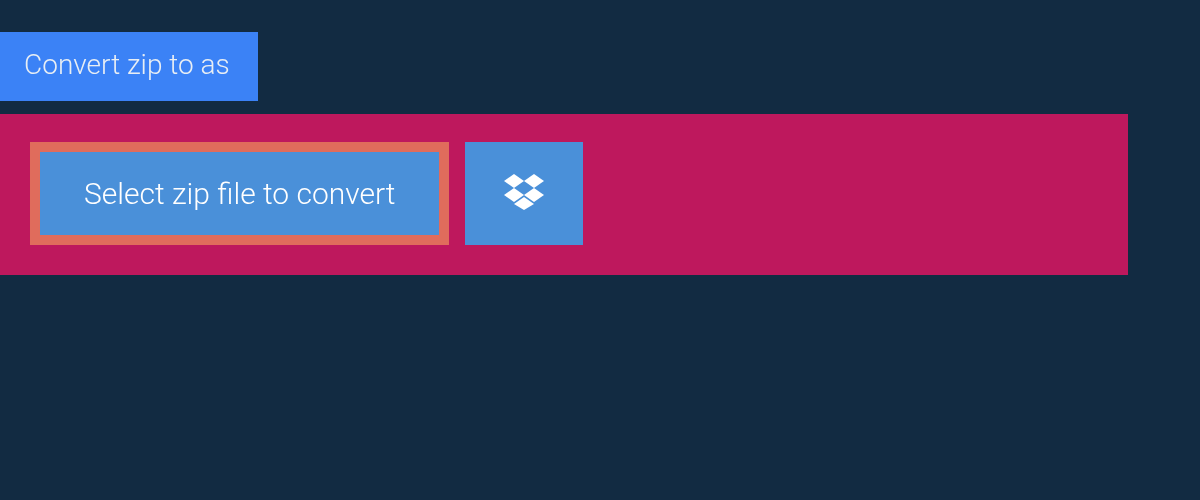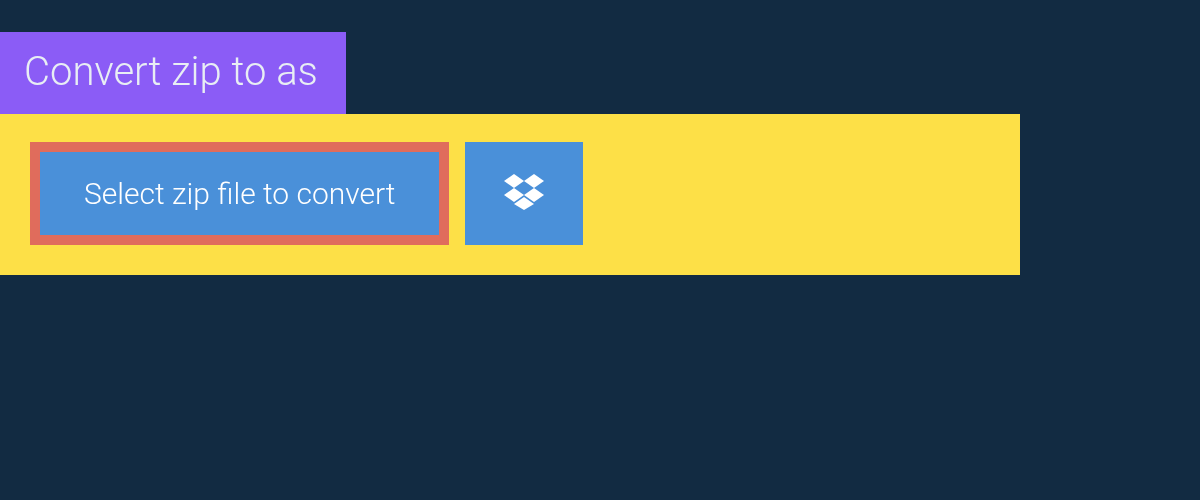--- a/index.html
+++ b/index.html
@@ -13,33 +13,33 @@
       background: #122b42;
       font-family: -apple-system, BlinkMacSystemFont, "Segoe UI", Roboto, Helvetica, Arial, sans-serif;
       overflow: hidden;
     }
     .tab-container {
       position: absolute;
       top: 32px;
       left: 0;
     }
     .tab {
-      background: #8b5cf6;
+      background: #3b82f6;
       padding: 16px 28px 20px 24px;
       color: #e8eef4;
-      font-size: 40px;
+      font-size: 28px;
       font-weight: 300;
       display: inline-block;
     }
     .panel {
       position: absolute;
       top: 114px;
       left: 0;
-      width: 1020px;
-      background: #fde047;
+      width: 1128px;
+      background: #be185d;
       padding: 28px 30px 30px 30px;
       display: flex;
       gap: 16px;
       align-items: stretch;
     }
     .select-button {
       background: #4a90d9;
       border: 10px solid #e06c5c;
       color: #ffffff;
       font-size: 30px;

